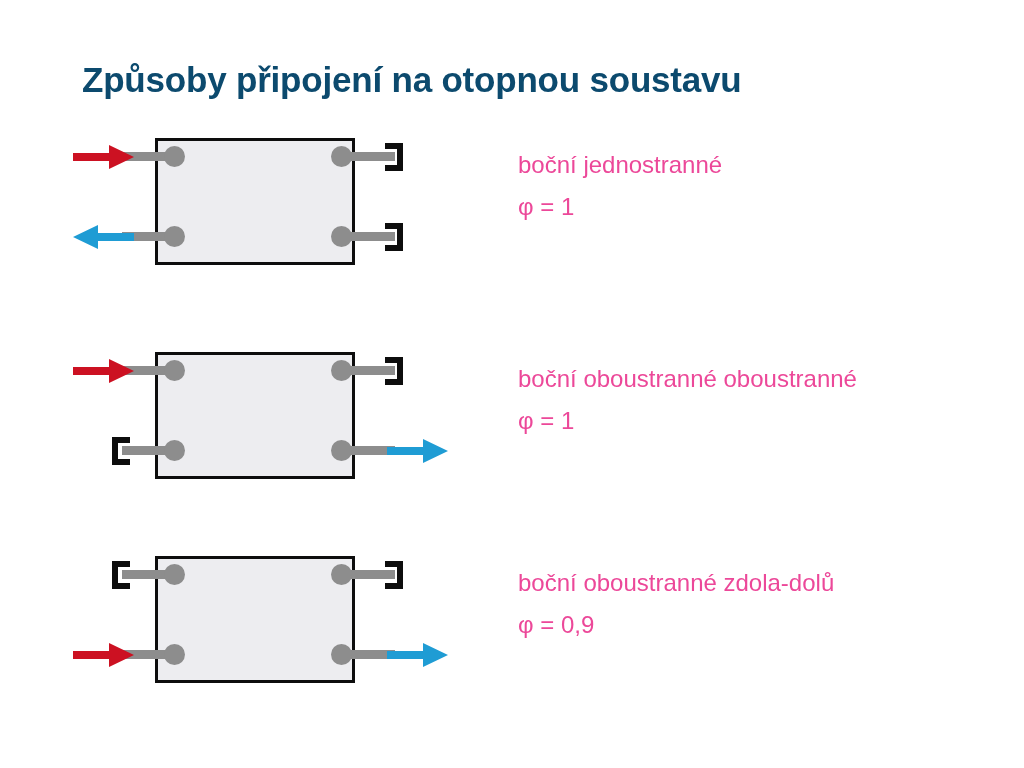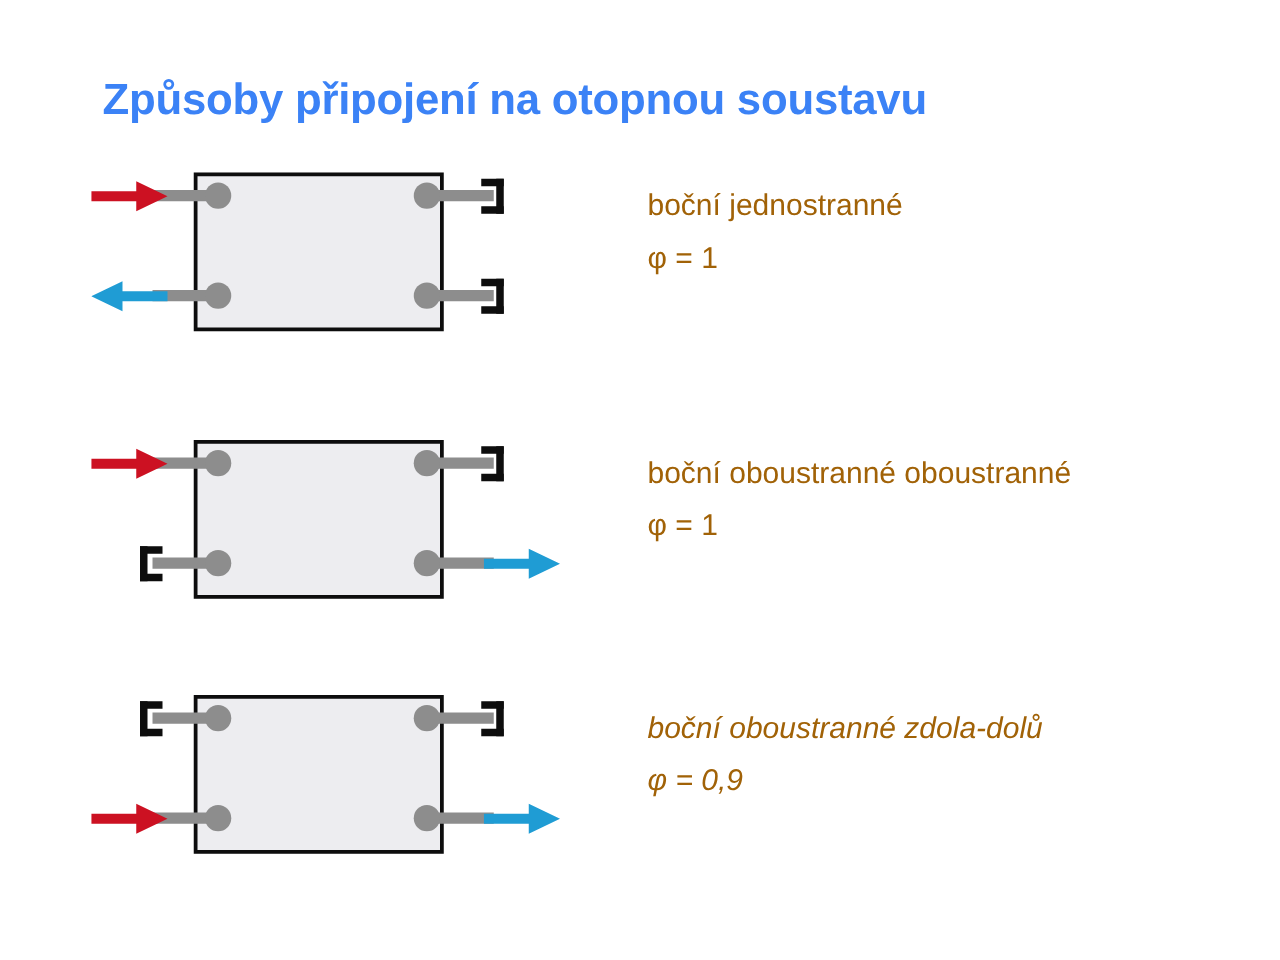--- a/index.html
+++ b/index.html
@@ -23,34 +23,34 @@
     background: #ffffff;
   }
 
   
   #page-title {
     position: absolute;
     left: 82px;
     top: 60px;
     font-size: 35px;
     font-weight: bold;
-    color: #3b82f6;
+    color: #0c4a6e;
     letter-spacing: -0.2px;
     white-space: nowrap;
   }
 
   
   .row {
     position: absolute;
     left: 0;
     width: 1024px;
   }
   #row-0 { top: 130px; height: 150px; }
   #row-1 { top: 344px; height: 150px; }
-  #row-2 { top: 548px; height: 150px; font-style: italic; }
+  #row-2 { top: 548px; height: 150px; }
 
   
   .figure {
     position: absolute;
     left: 65px;
     top: 0;
     width: 400px;
     height: 150px;
   }
 
@@ -128,21 +128,21 @@
 
   
   .caption {
     position: absolute;
     left: 518px;
     top: 14px;
     width: 470px;
   }
   .caption .line {
     font-size: 24px;
-    color: #a16207;
+    color: #ec4899;
     line-height: 42px;
     white-space: nowrap;
   }
 </style>
 </head>
 <body>
 
 <div id="slide">
 
   <div id="page-title">Způsoby připojení na otopnou soustavu</div>

